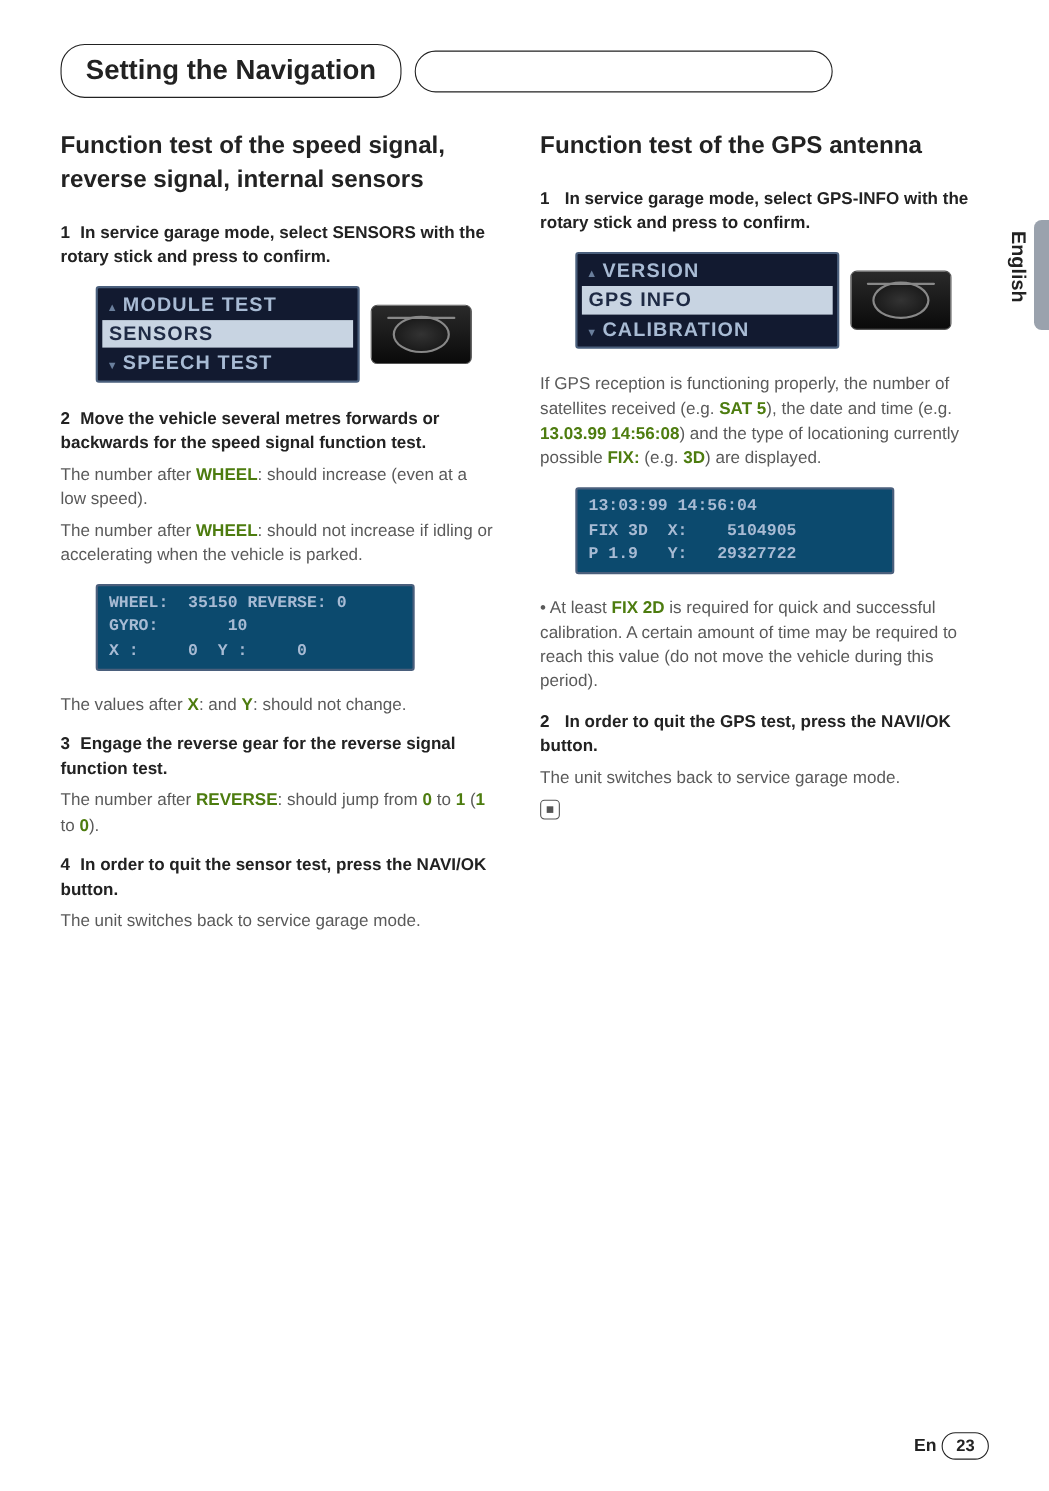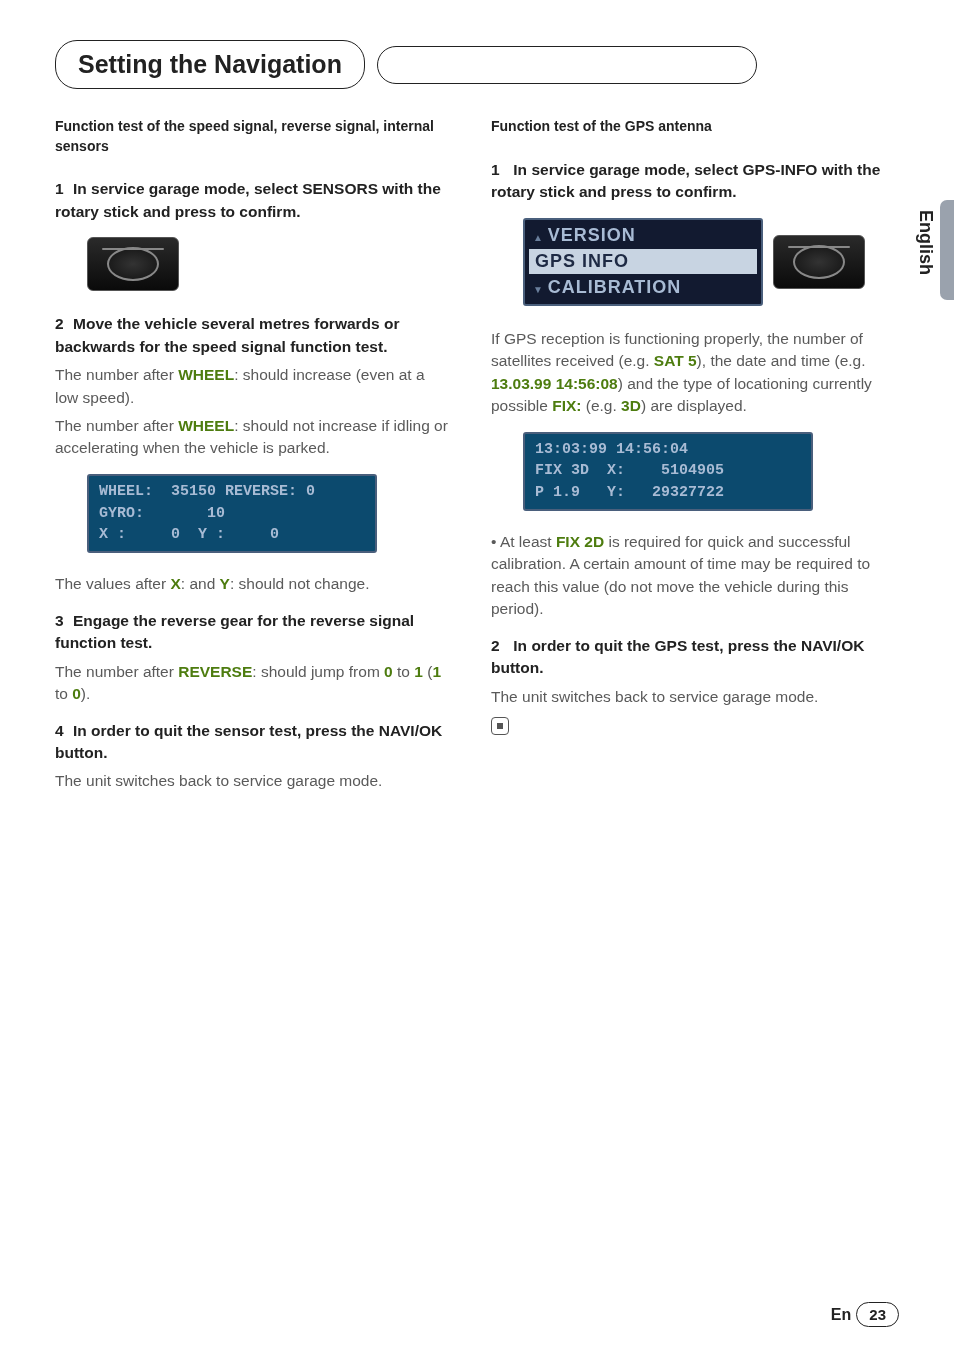--- a/index.html
+++ b/index.html
@@ -26,21 +26,21 @@
       font-weight: bold;
     }
     .title-stub {
       border: 1px solid #222;
       border-radius: 22px;
       width: 380px;
       height: 38px;
     }
     .columns { display: flex; gap: 42px; }
     .col { width: 394px; font-size: 15.5px; line-height: 1.45; }
-    h2.sect { font-size: 14px; font-weight: bold; line-height: 1.4; margin-bottom: 22px; }
+    h2.sect { font-size: 22px; font-weight: bold; line-height: 1.4; margin-bottom: 22px; }
     .step { font-weight: bold; }
     .step .num { display:inline-block; width: 18px; }
     .bodytext { color: #5a5a5a; }
     .strong { font-weight: bold; color:#4d7c0f; }
     .screen {
       background: #121a30;
       border: 2px solid #4a5f7c;
       border-radius: 3px;
       color: #a8bbd4;
       font-family: "Arial Narrow", Arial, sans-serif;
@@ -149,20 +149,25 @@
 <div class="columns">
 
   <div class="col">
     <h2 class="sect">Function test of the speed signal, reverse signal, internal sensors</h2>
 
     <div class="block">
       <p class="step para"><span class="num">1</span><span>In service garage mode, select SENSORS with the rotary stick and press to confirm.</span></p>
     </div>
 
     <div class="screen-row">
+      <div class="screen">
+        <div class="tri-up">MODULE TEST</div>
+        <span class="sel">SENSORS</span>
+        <div class="tri-dn">SPEECH TEST</div>
+      </div>
       <div class="ctrl"></div>
     </div>
 
     <div class="block">
       <p class="step para"><span class="num">2</span><span>Move the vehicle several metres forwards or backwards for the speed signal function test.</span></p>
       <p class="bodytext para">
         <span>The number after </span><span class="strong">WHEEL</span><span>: should increase (even at a low speed).</span>
       </p>
       <p class="bodytext para">
         <span>The number after </span><span class="strong">WHEEL</span><span>: should not increase if idling or accelerating when the vehicle is parked.</span>

